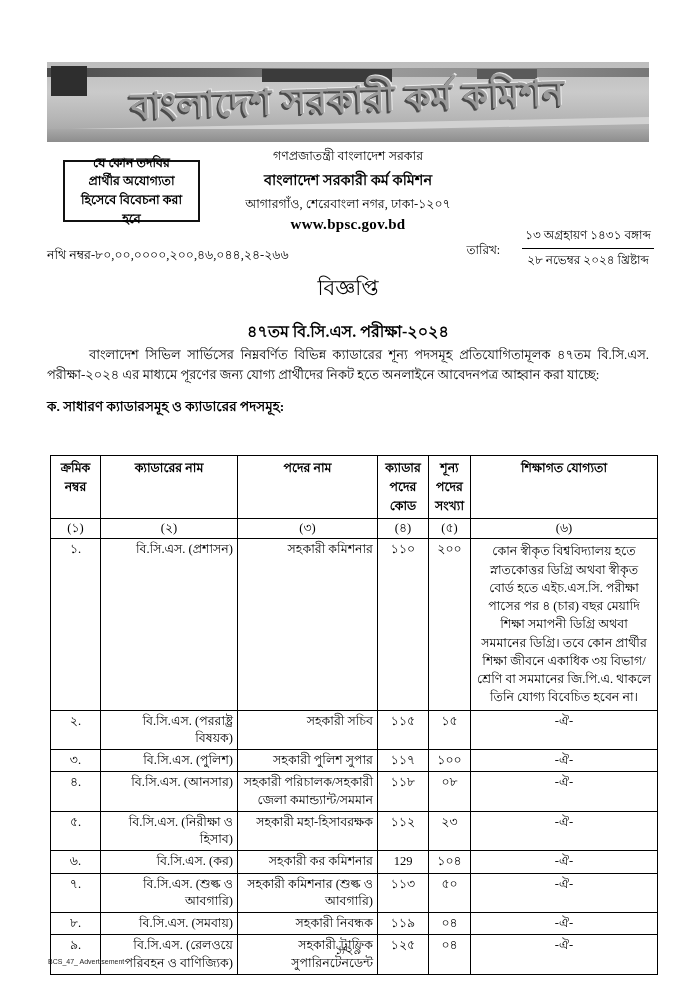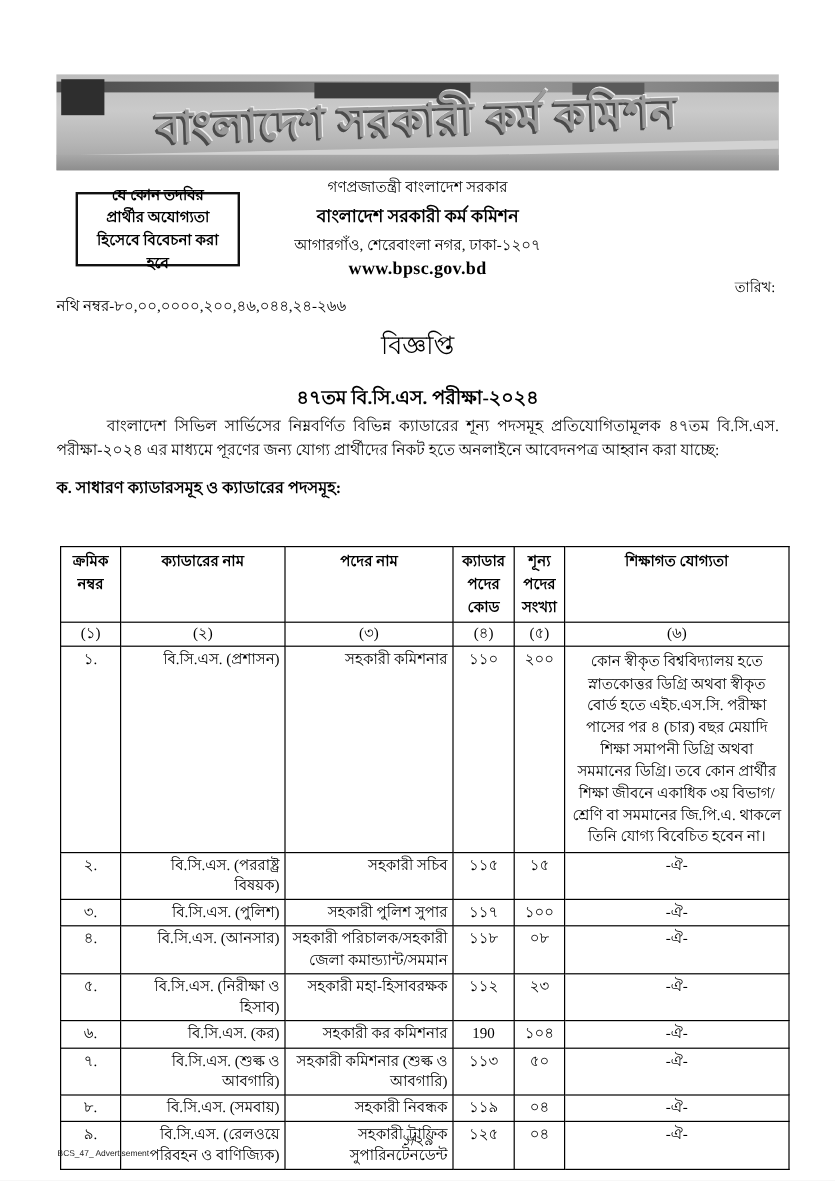--- a/index.html
+++ b/index.html
@@ -44,21 +44,21 @@
   
   .letterhead { position:absolute; left:0; top:147px; width:100%; text-align:center; }
   .lh1 { font-size:12.5px; }
   .lh2 { font-size:14.5px; font-weight:bold; margin-top:2px; }
   .lh3 { font-size:12.5px; margin-top:2px; }
   .lh4 { font-size:15px; font-weight:bold; margin-top:1px; letter-spacing:0.3px; }
 
   .memo { position:absolute; left:47px; top:246px; font-size:12.5px; }
 
   .date-block { position:absolute; right:42px; top:226px; display:flex; align-items:center; font-size:12px; }
-  .date-label { margin-right:8px; align-self:center; padding-top:4px; }
+  .date-label { margin-right:22px; align-self:center; padding-top:4px; }
   .date-stack { display:inline-block; text-align:center; }
   .date-top { display:block; padding:0 3px 2px 3px; border-bottom:1.5px solid #000; }
   .date-bottom { display:block; padding:2px 3px 0 3px; }
 
   .title { position:absolute; top:272px; left:0; width:100%; text-align:center;
     font-size:21px; font-weight:normal; }
   .subtitle { position:absolute; top:319px; left:0; width:100%; text-align:center;
     font-size:16px; font-weight:bold; }
   .intro { position:absolute; left:47px; top:345px; width:602px; margin:0;
     font-size:13px; line-height:1.5; text-align:justify; text-indent:42px; }
@@ -107,20 +107,24 @@
     <div class="lh1">গণপ্রজাতন্ত্রী বাংলাদেশ সরকার</div>
     <div class="lh2">বাংলাদেশ সরকারী কর্ম কমিশন</div>
     <div class="lh3">আগারগাঁও, শেরেবাংলা নগর, ঢাকা-১২০৭</div>
     <div class="lh4">www.bpsc.gov.bd</div>
   </div>
 
   <div class="memo">নথি নম্বর-৮০,০০,০০০০,২০০,৪৬,০৪৪,২৪-২৬৬</div>
 
   <div class="date-block">
     <span class="date-label">তারিখ:</span>
+    <span class="date-stack">
+      <span class="date-top">১৩ অগ্রহায়ণ ১৪৩১ বঙ্গাব্দ</span>
+      <span class="date-bottom">২৮ নভেম্বর ২০২৪ খ্রিষ্টাব্দ</span>
+    </span>
   </div>
 
   <div class="title">বিজ্ঞপ্তি</div>
   <div class="subtitle">৪৭তম বি.সি.এস. পরীক্ষা-২০২৪</div>
   <p class="intro">বাংলাদেশ সিভিল সার্ভিসের নিম্নবর্ণিত বিভিন্ন ক্যাডারের শূন্য পদসমূহ প্রতিযোগিতামূলক ৪৭তম বি.সি.এস. পরীক্ষা-২০২৪ এর মাধ্যমে পূরণের জন্য যোগ্য প্রার্থীদের নিকট হতে অনলাইনে আবেদনপত্র আহ্বান করা যাচ্ছে:</p>
   <div class="section-heading">ক. সাধারণ ক্যাডারসমূহ ও ক্যাডারের পদসমূহ:</div>
 
   <table class="cadre-table">
     <colgroup>
       <col style="width:50px">
@@ -186,21 +190,21 @@
         <td class="c-cadre">বি.সি.এস. (নিরীক্ষা ও হিসাব)</td>
         <td class="c-post">সহকারী মহা-হিসাবরক্ষক</td>
         <td class="c-code">১১২</td>
         <td class="c-vac">২৩</td>
         <td class="c-qual">-ঐ-</td>
       </tr>
       <tr>
         <td class="c-serial">৬.</td>
         <td class="c-cadre">বি.সি.এস. (কর)</td>
         <td class="c-post">সহকারী কর কমিশনার</td>
-        <td class="c-code">190</td>
+        <td class="c-code">129</td>
         <td class="c-vac">১০৪</td>
         <td class="c-qual">-ঐ-</td>
       </tr>
       <tr>
         <td class="c-serial">৭.</td>
         <td class="c-cadre">বি.সি.এস. (শুল্ক ও আবগারি)</td>
         <td class="c-post">সহকারী কমিশনার (শুল্ক ও আবগারি)</td>
         <td class="c-code">১১৩</td>
         <td class="c-vac">৫০</td>
         <td class="c-qual">-ঐ-</td>

